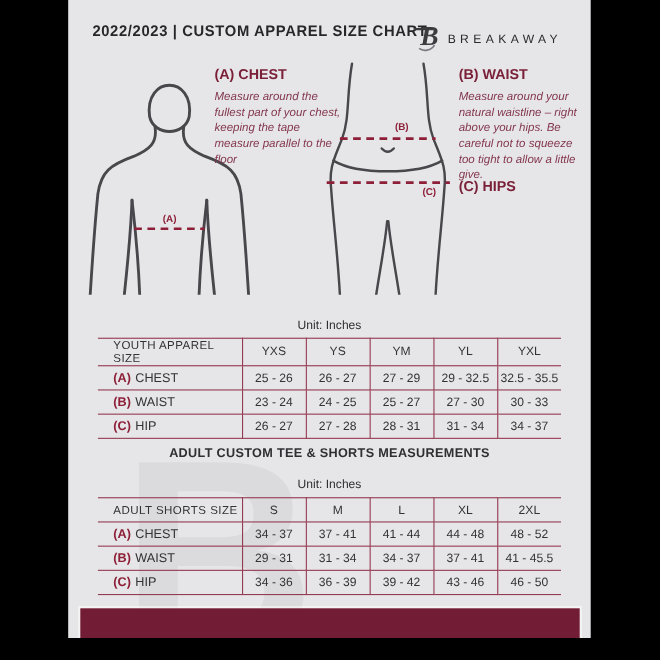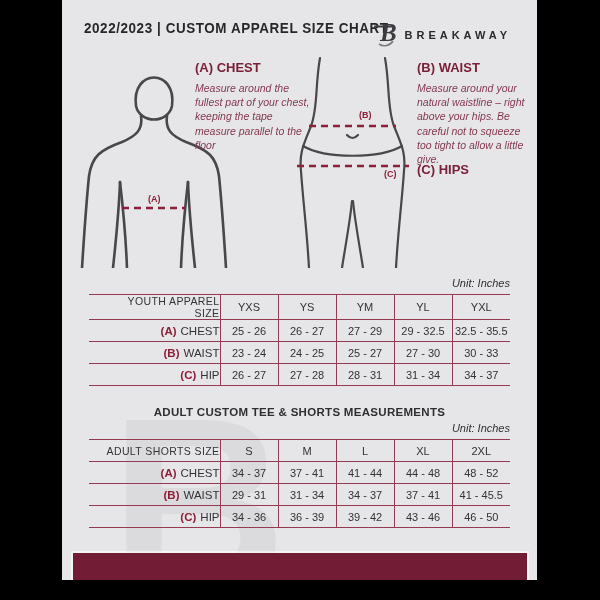--- a/index.html
+++ b/index.html
@@ -4,41 +4,41 @@
 <style>
   html,body{margin:0;padding:0;}
   body{width:600px;height:600px;background:#000;position:relative;overflow:hidden;
        font-family:"Liberation Sans",sans-serif;}
   .page{position:absolute;left:62px;top:0;width:475px;height:580px;background:#e6e6e8;overflow:hidden;}
 
   
   .hdr-title{position:absolute;left:22px;top:20px;font-size:14px;font-weight:800;
              letter-spacing:.6px;color:#27272b;transform:scaleX(.96);transform-origin:left;}
   .brand{position:absolute;right:26px;top:18px;display:flex;align-items:center;gap:6px;}
-  .brand-name{font-size:11px;font-weight:700;letter-spacing:4px;color:#2a2a2e;}
+  .brand-name{font-size:11px;font-weight:400;letter-spacing:4px;color:#2a2a2e;}
 
   
   .fig{position:absolute;}
   .fig svg{display:block;}
   .measure-label{position:absolute;font-size:9px;font-weight:700;color:#8d1f38;}
 
   .instr{position:absolute;}
   .instr h3{margin:0 0 6px 0;font-size:13px;font-weight:800;color:#7a2038;}
   .instr p{margin:0;font-size:10.5px;font-style:italic;line-height:1.35;color:#84374e;}
 
   
   .tbl-section{position:absolute;width:421px;z-index:1;}
   .tbl-title{text-align:center;font-size:11.5px;font-weight:700;letter-spacing:.3px;color:#2f2f33;}
-  .tbl-unit{text-align:right;font-size:11px;font-style:italic;color:#2f2f33;margin-top:4px;}
+  .tbl-unit{text-align:center;font-size:11px;color:#2f2f33;margin-top:17px;}
   table{border-collapse:collapse;width:421px;margin-top:5px;table-layout:fixed;}
   col.c0{width:131px;}
   col.cn{width:58px;}
   th,td{border:1px solid #943a52;height:21px;font-weight:normal;
         font-size:11px;color:#323237;padding:0;}
-  th:first-child,td:first-child{border-left:none;text-align:right;padding-left:14px;}
+  th:first-child,td:first-child{border-left:none;text-align:left;padding-left:14px;}
   th:last-child,td:last-child{border-right:none;}
   th.size-col{font-weight:400;text-align:center;font-size:11px;}
   th.label-col{font-size:10.5px;letter-spacing:.4px;}
   td.val{text-align:center;}
   td.lbl{font-size:11.5px;}
   td.lbl .key{color:#8d1f38;font-weight:800;margin-right:4px;}
 
   
   .watermark{position:absolute;left:48px;top:382px;font-size:245px;line-height:1;
              font-weight:800;color:#202024;opacity:.05;z-index:0;user-select:none;}

